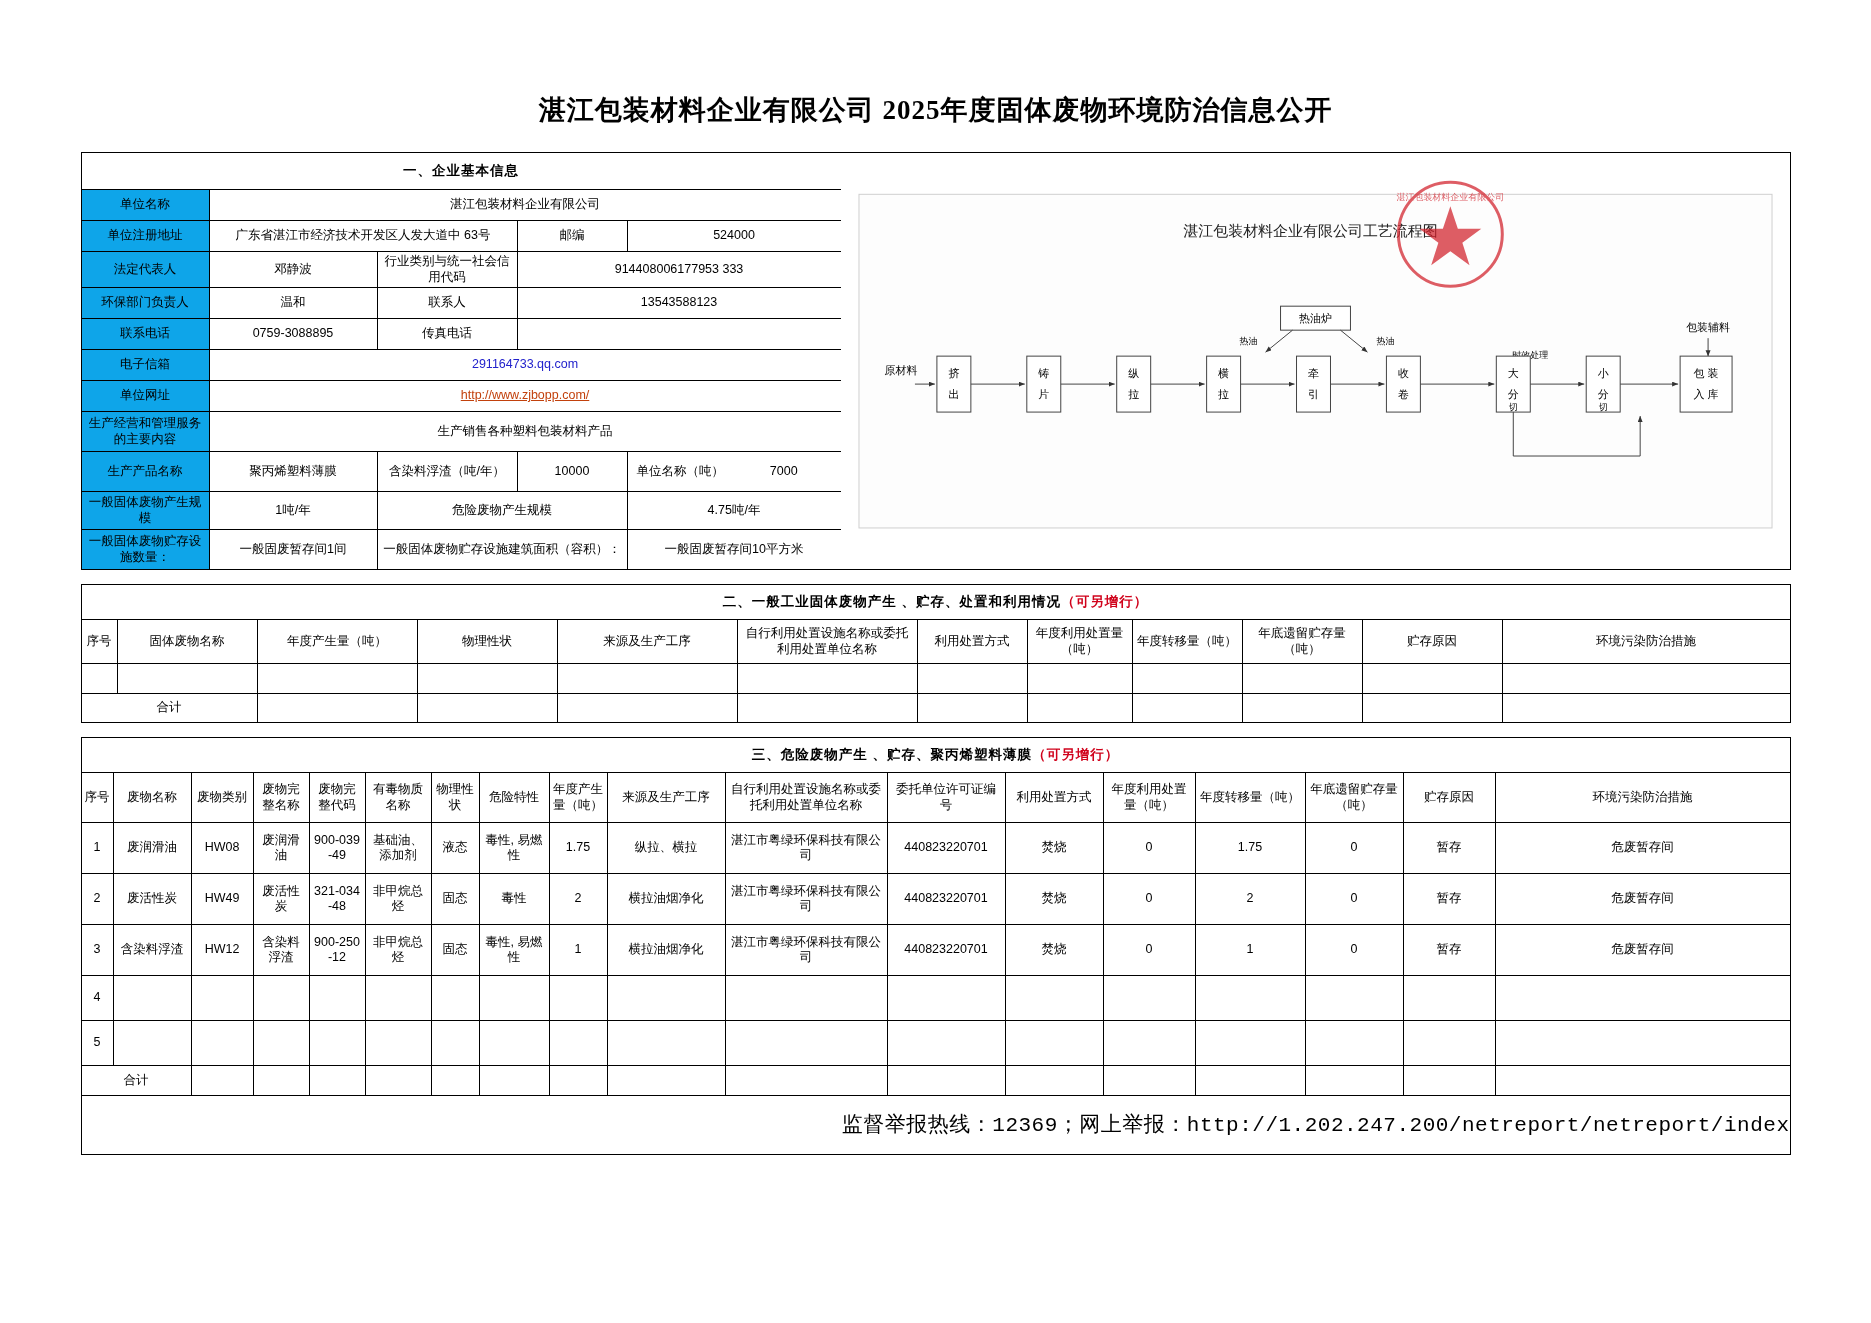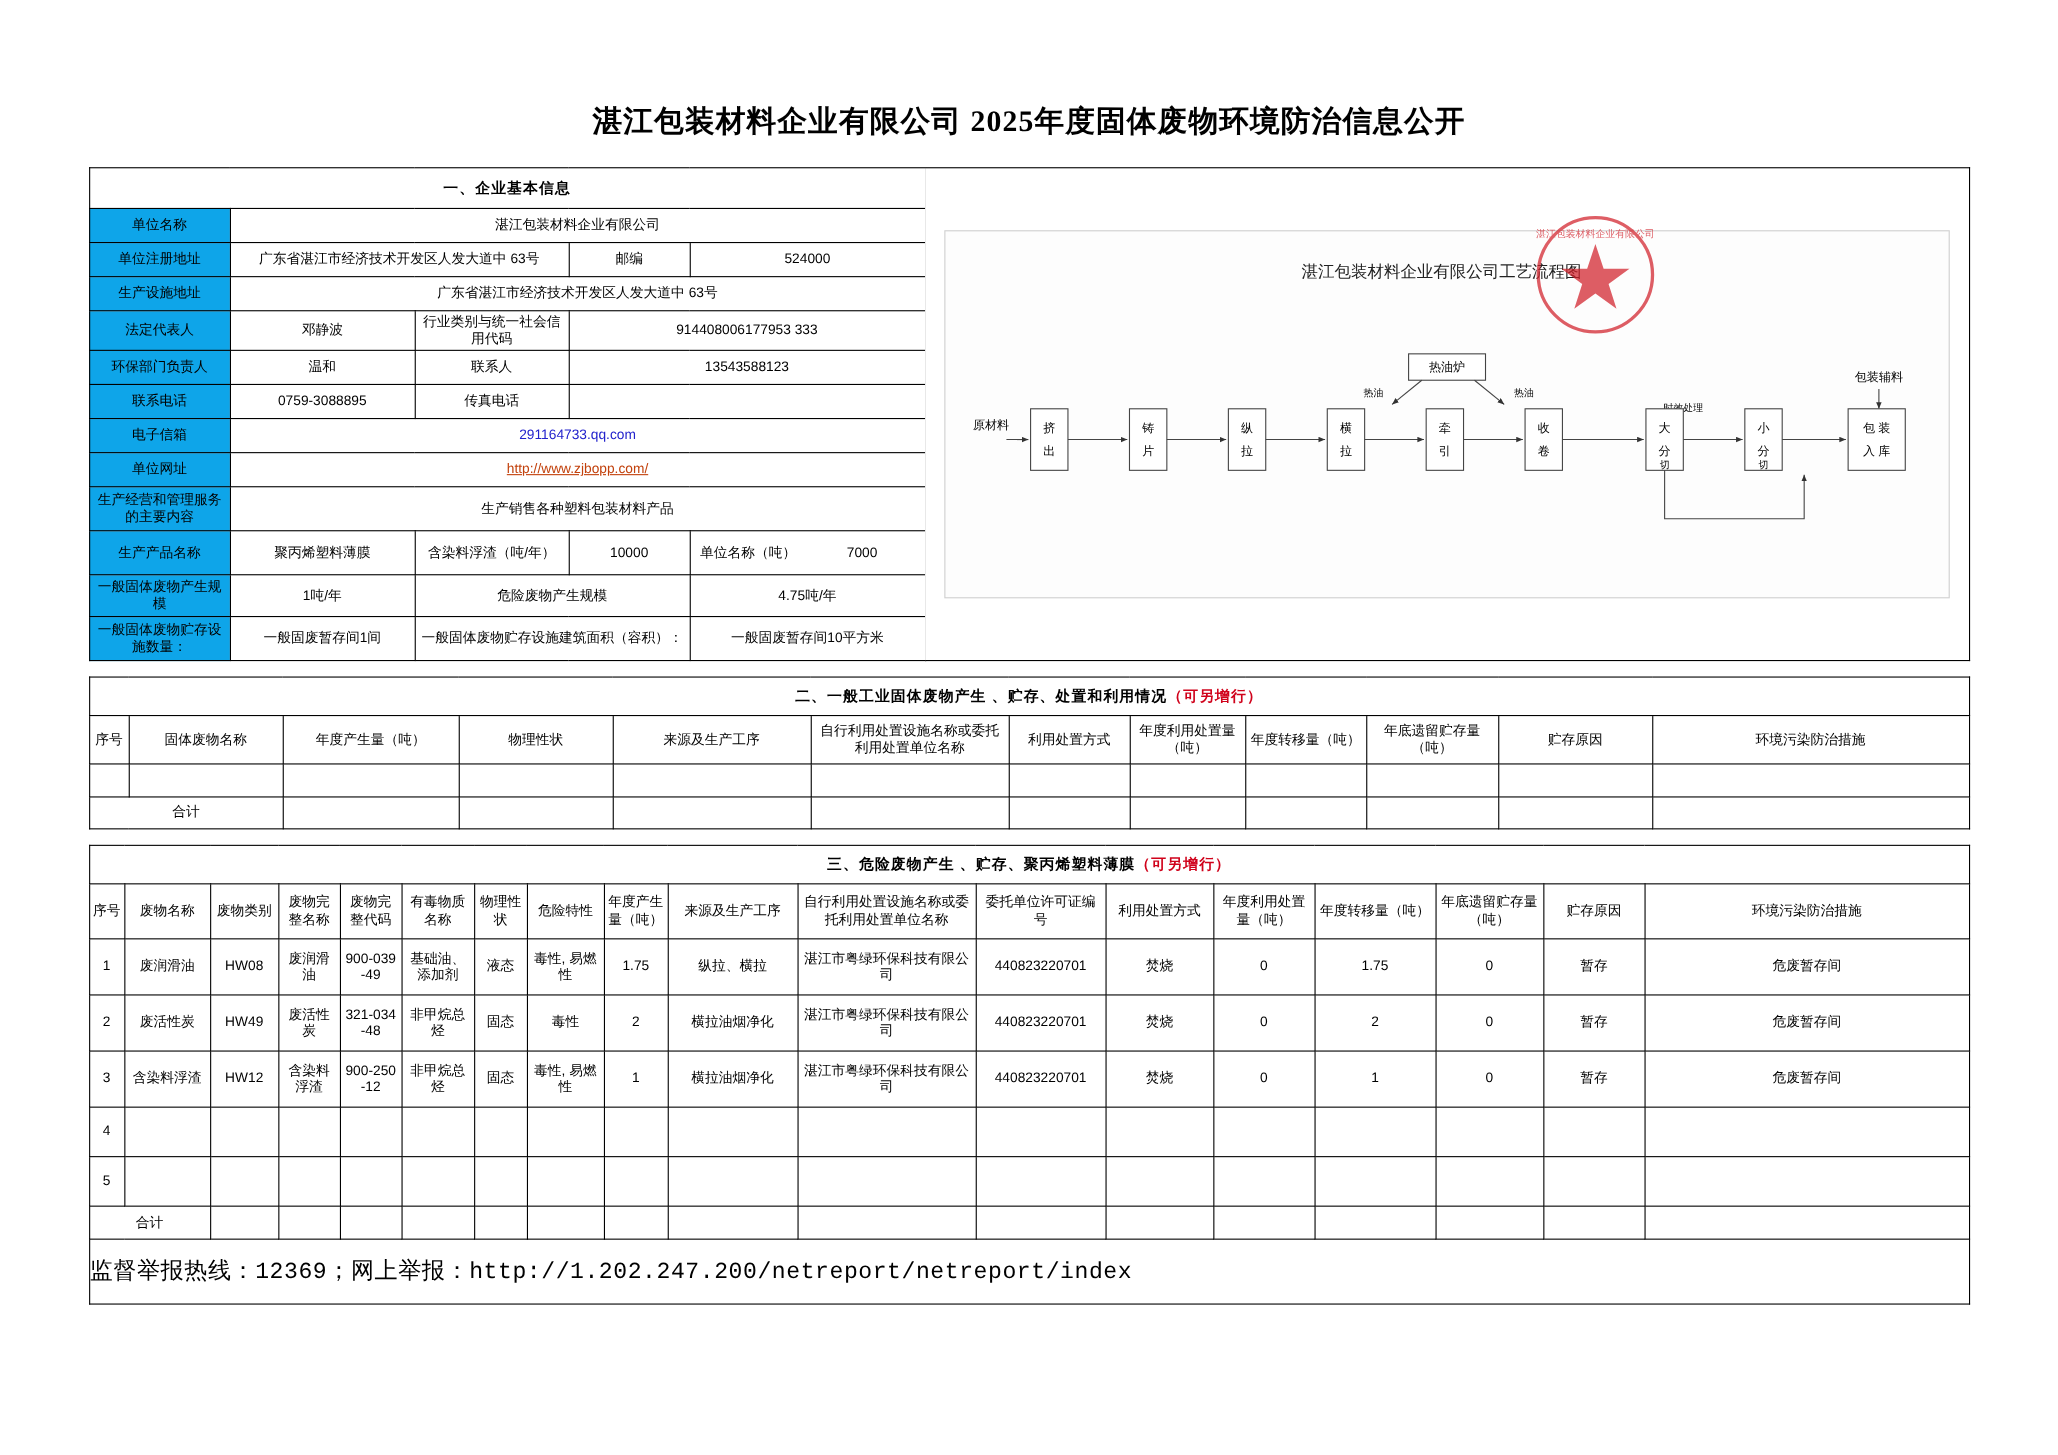--- a/index.html
+++ b/index.html
@@ -87,21 +87,21 @@
 
   
   .t2 td { height: 24px; }
   .t3 td { height: 24px; }
   .rowtall td { height: 46px; }
   .rowempty td { height: 40px; }
 
   .footer {
     border: 1px solid #000;
     border-top: none;
-    text-align: left;
+    text-align: right;
     font-family: "Liberation Mono", monospace;
     font-size: 21px;
     padding: 14px 0 16px 0;
     letter-spacing: 0.5px;
   }
   .hdr td { font-size: 12.5px; }
 </style>
 </head>
 <body>
 
@@ -128,24 +128,20 @@
           </tr>
           <tr>
             <td class="lbl">单位名称</td>
             <td colspan="4">湛江包装材料企业有限公司</td>
           </tr>
           <tr>
             <td class="lbl">单位注册地址</td>
             <td colspan="2">广东省湛江市经济技术开发区人发大道中 63号</td>
             <td>邮编</td>
             <td>524000</td>
-          </tr>
-          <tr>
-            <td class="lbl">生产设施地址</td>
-            <td colspan="4">广东省湛江市经济技术开发区人发大道中 63号</td>
           </tr>
           <tr style="height:34px">
             <td class="lbl">法定代表人</td>
             <td>邓静波</td>
             <td>行业类别与统一社会信用代码</td>
             <td colspan="2">914408006177953 333</td>
           </tr>
           <tr>
             <td class="lbl">环保部门负责人</td>
             <td>温和</td>

